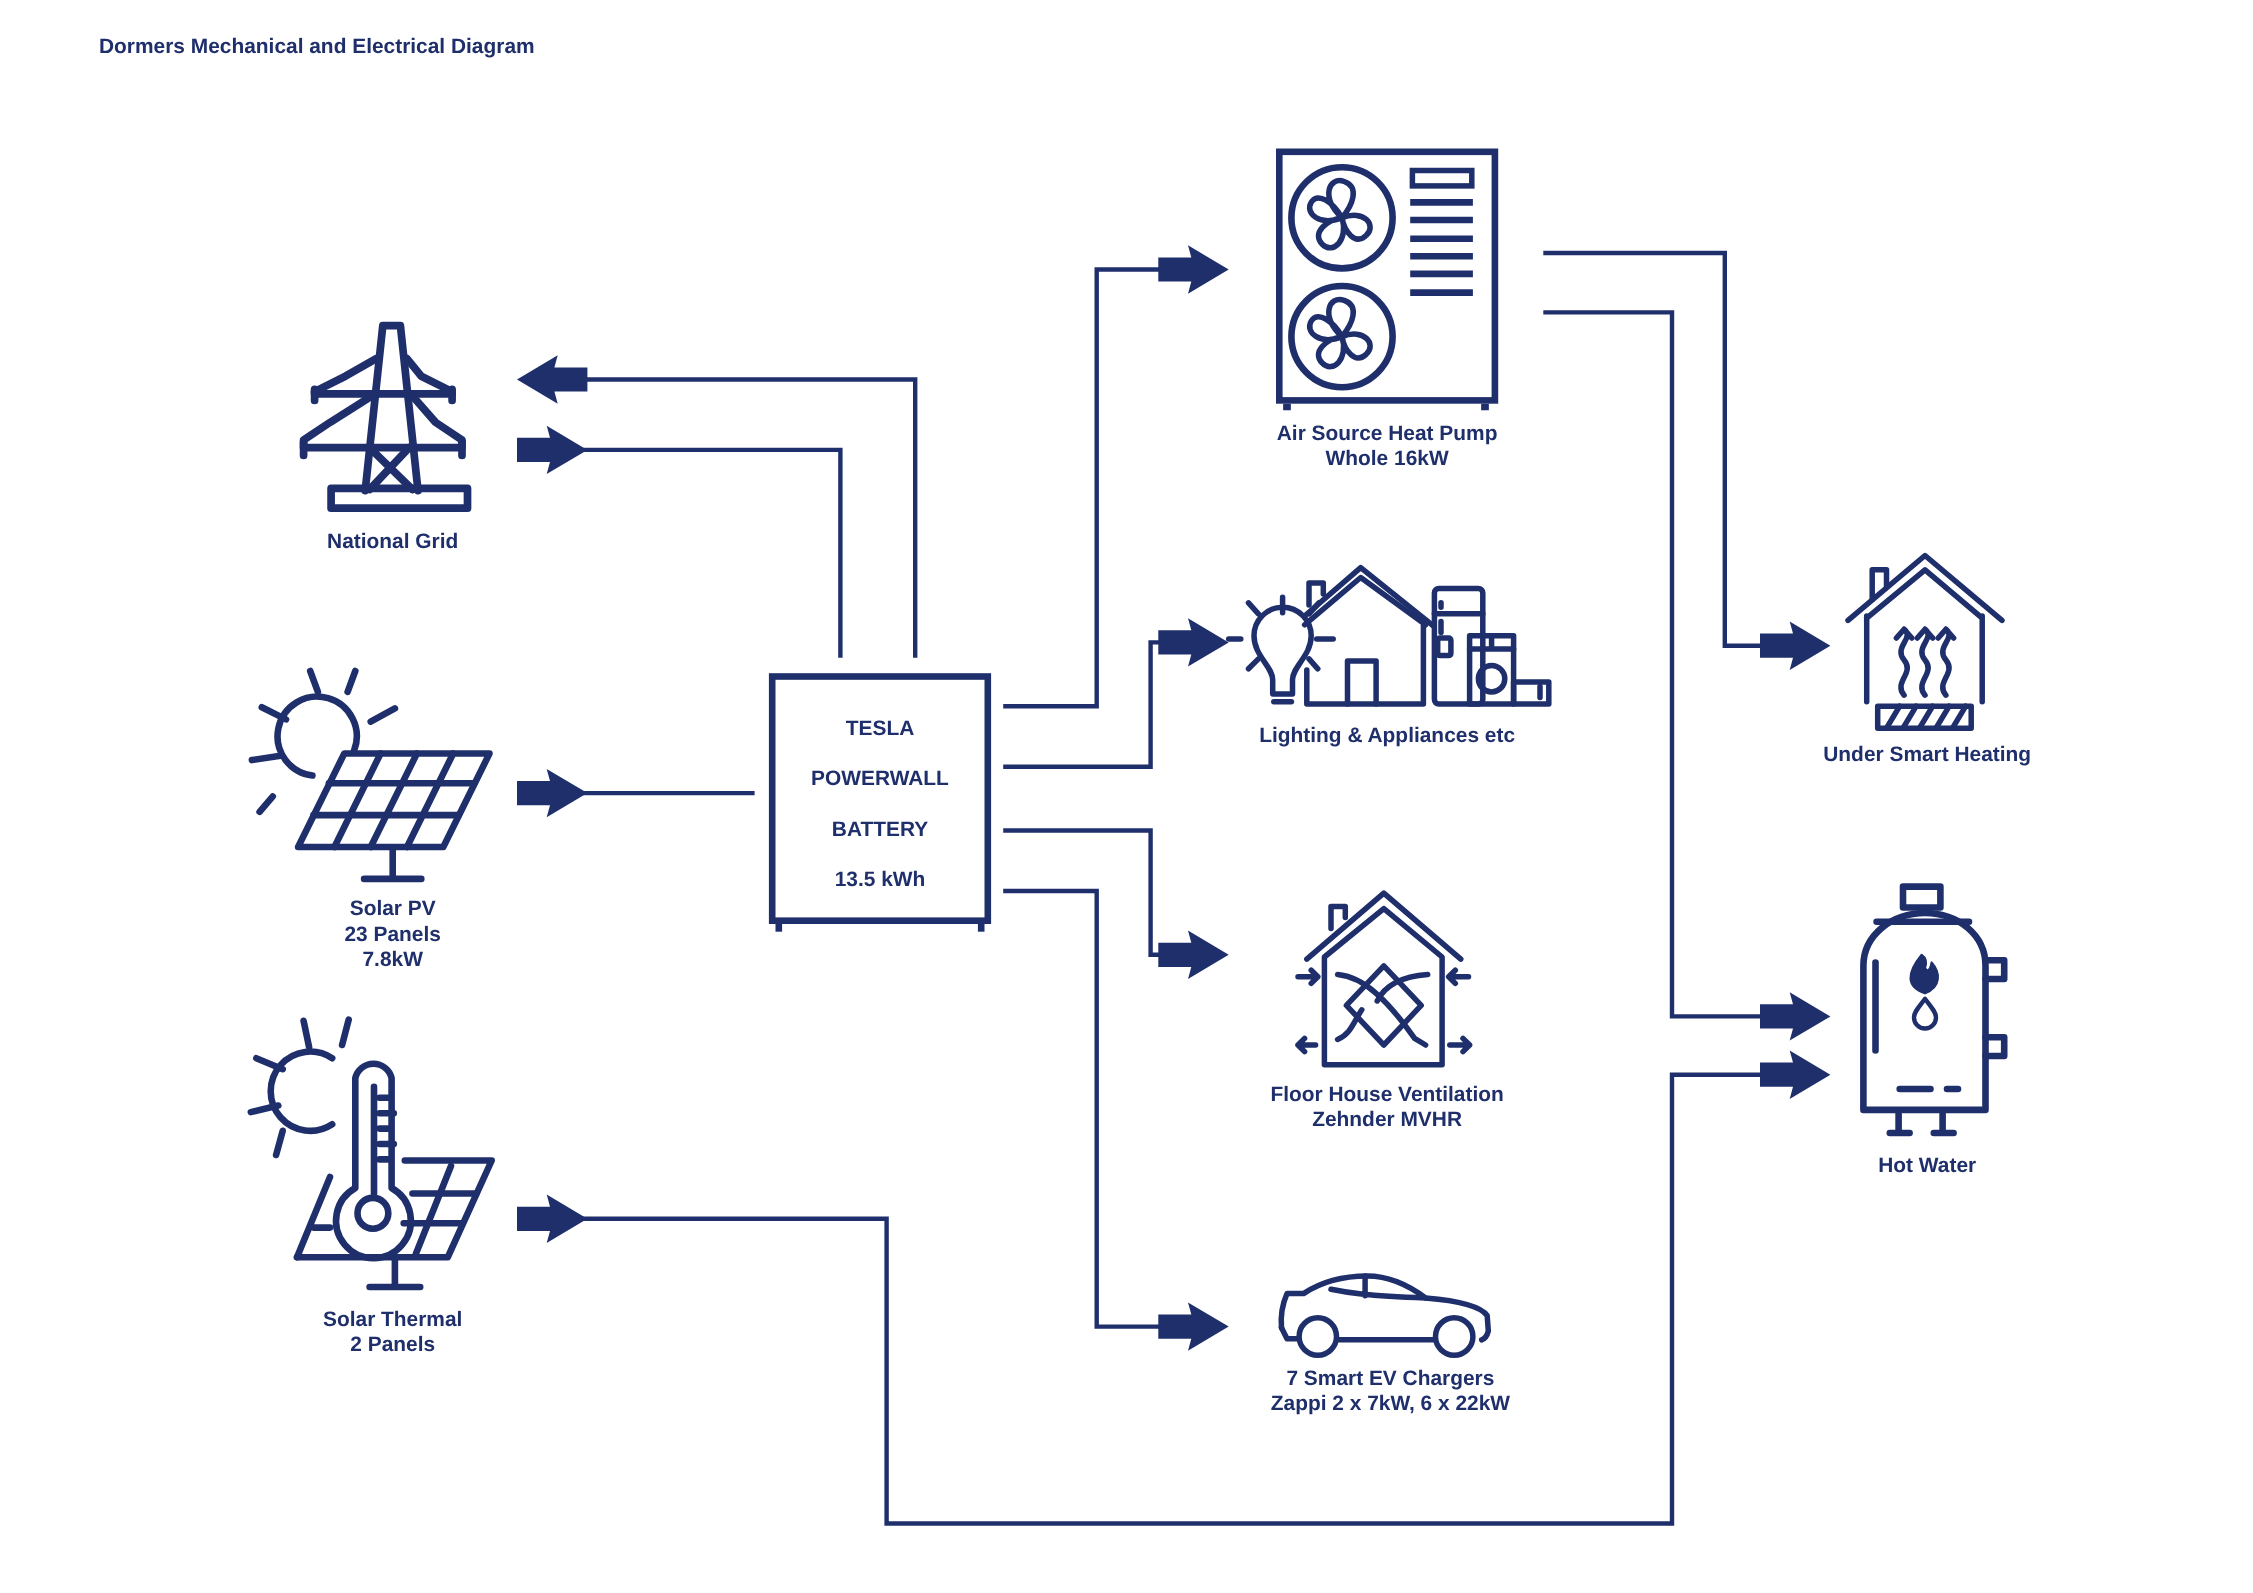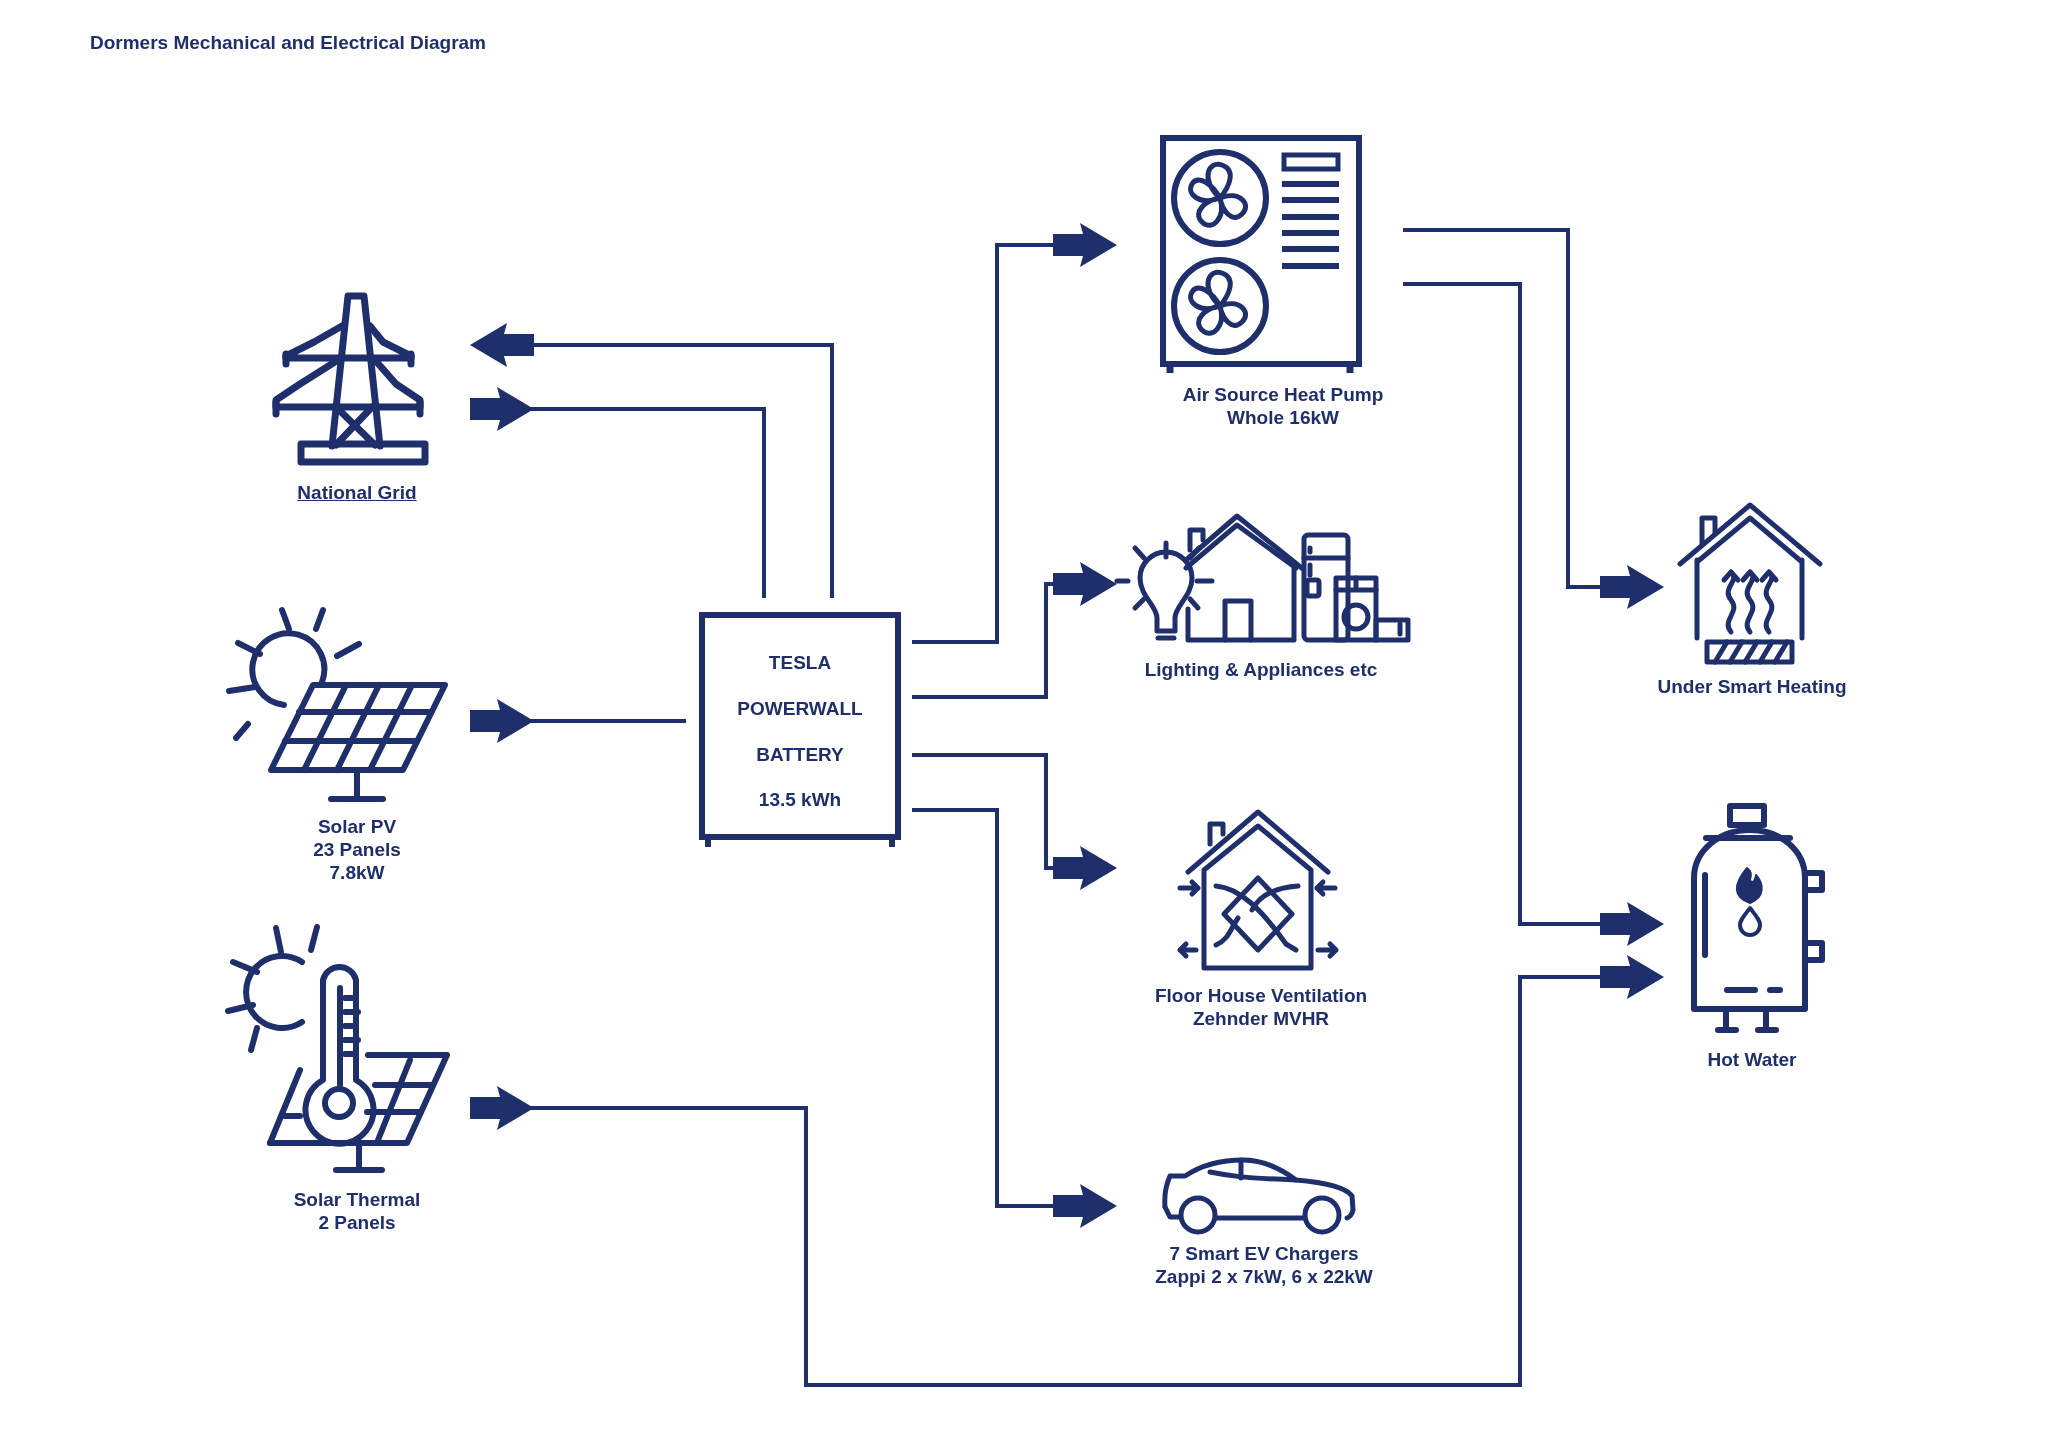--- a/index.html
+++ b/index.html
@@ -166,36 +166,36 @@
   </g>
 </svg>
 
 <div class="batt">
   <div style="top:39px">TESLA</div>
   <div style="top:85px">POWERWALL</div>
   <div style="top:131px">BATTERY</div>
   <div style="top:176px">13.5 kWh</div>
 </div>
 
-<div class="lbl" style="left:357px; top:481px;text-decoration:underline;">
+<div class="lbl" style="left:357px; top:481px;">
   <div>National Grid</div>
 </div>
 
 <div class="lbl" style="left:357px; top:815px;">
   <div>Solar PV</div>
   <div>23 Panels</div>
   <div>7.8kW</div>
 </div>
 
 <div class="lbl" style="left:357px; top:1188px;">
   <div>Solar Thermal</div>
   <div>2 Panels</div>
 </div>
 
-<div class="lbl" style="left:1261px; top:383px;margin-left:22px;">
+<div class="lbl" style="left:1261px; top:383px;">
   <div>Air Source Heat Pump</div>
   <div>Whole 16kW</div>
 </div>
 
 <div class="lbl" style="left:1261px; top:658px;">
   <div>Lighting &amp; Appliances etc</div>
 </div>
 
 <div class="lbl" style="left:1261px; top:984px;">
   <div>Floor House Ventilation</div>

